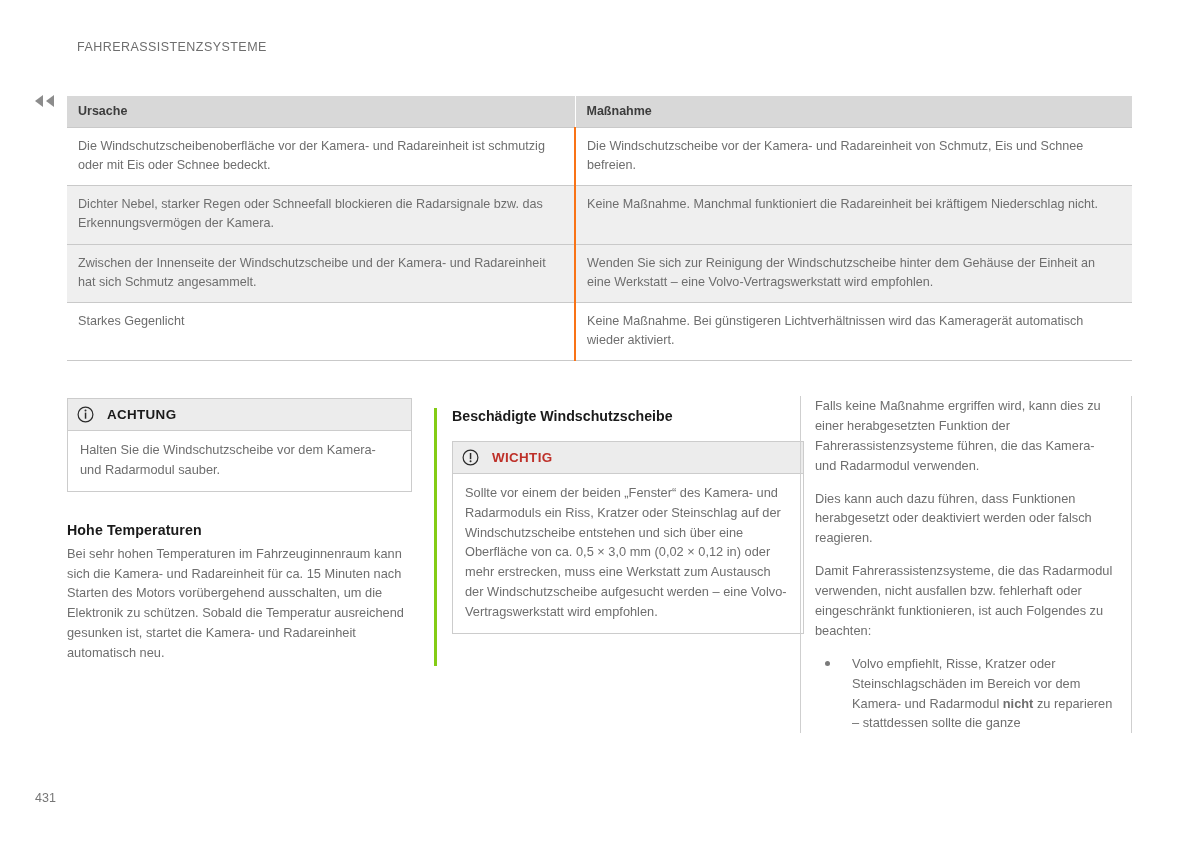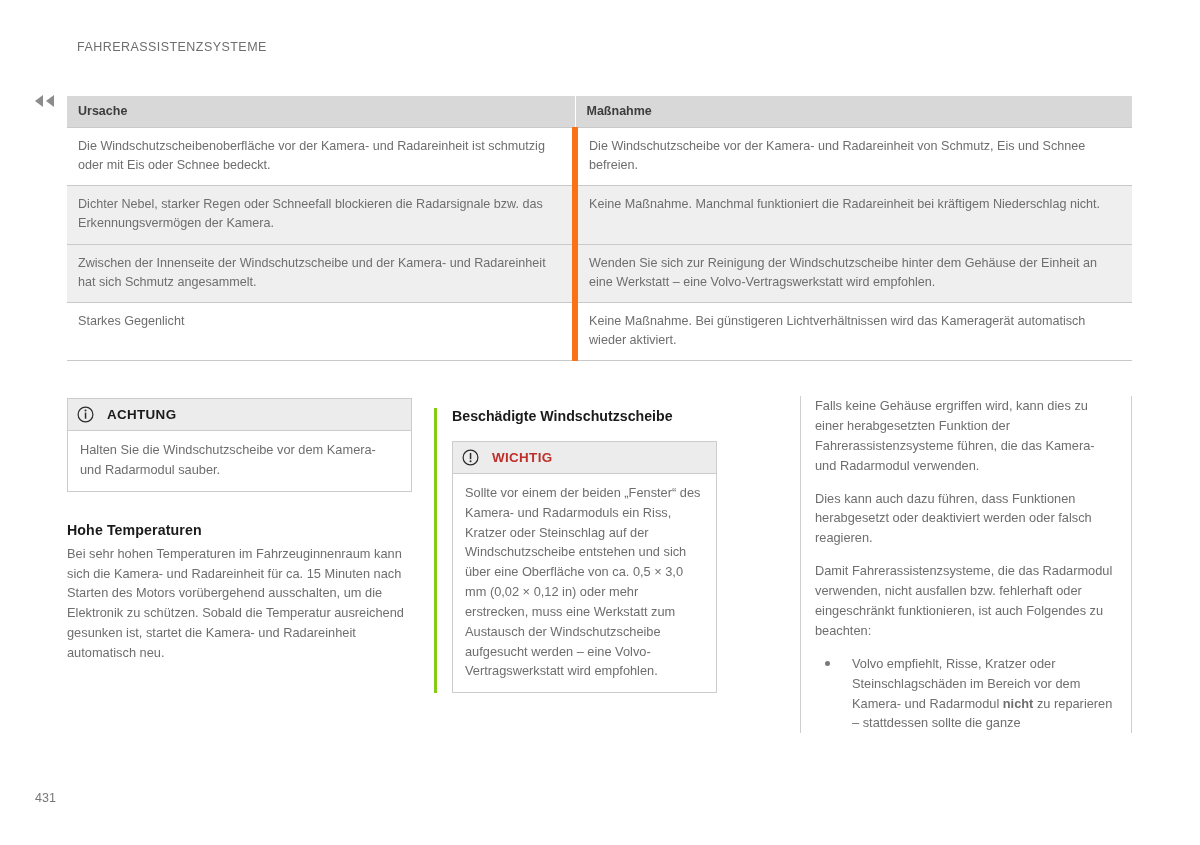--- a/index.html
+++ b/index.html
@@ -65,21 +65,21 @@
   }
   .cause-table th:last-child { border-right: none; }
 
   .cause-table td {
     font-size: 12.6px;
     line-height: 1.52;
     color: #6e6e6e;
     padding: 9px 12px 10px 11px;
     vertical-align: top;
     border-top: 1px solid #c9c9c9;
-    border-right: 6px solid #f97316;
+    border-right: 2px solid #f97316;
   }
   .cause-table td:last-child { border-right: none; }
   .cause-table tbody tr.alt td { background: #efefef; }
   .cause-table tbody tr:last-child td { border-bottom: 1px solid #c9c9c9; }
 
   
   .col-left {
     position: absolute;
     left: 67px;
     top: 396px;
@@ -155,21 +155,21 @@
     margin: 0 0 13px 0;
   }
   .body-text:last-child { margin-bottom: 0; }
 
   .mid-heading {
     font-size: 14.2px;
     font-weight: bold;
     color: #1a1a1a;
     margin: 0 0 17px 14px;
   }
-  .mid-callout-wrap { margin-left: 14px; width: 265px; }
+  .mid-callout-wrap { margin-left: 14px; width: 352px; }
 
   
   .bullet-list { margin: 0; padding: 0; list-style: none; }
   .bullet-list li {
     display: flex;
     gap: 22px;
     font-size: 12.8px;
     line-height: 1.555;
     color: #6e6e6e;
     padding-left: 10px;
@@ -273,21 +273,21 @@
           <span class="callout-title important">WICHTIG</span>
         </div>
         <div class="callout-body">Sollte vor einem der beiden „Fenster“ des Kamera- und Radarmoduls ein Riss, Kratzer oder Steinschlag auf der Windschutzscheibe entstehen und sich über eine Oberfläche von ca. 0,5 × 3,0 mm (0,02 × 0,12 in) oder mehr erstrecken, muss eine Werkstatt zum Austausch der Windschutzscheibe aufgesucht werden – eine Volvo-Vertragswerkstatt wird empfohlen.</div>
       </div>
     </div>
   </div>
 </div>
 
 <div class="col-right">
   <div class="col-right-inner">
-    <p class="body-text">Falls keine Gehäuse ergriffen wird, kann dies zu einer herabgesetzten Funktion der Fahrerassistenzsysteme führen, die das Kamera- und Radarmodul verwenden.</p>
+    <p class="body-text">Falls keine Maßnahme ergriffen wird, kann dies zu einer herabgesetzten Funktion der Fahrerassistenzsysteme führen, die das Kamera- und Radarmodul verwenden.</p>
     <p class="body-text">Dies kann auch dazu führen, dass Funktionen herabgesetzt oder deaktiviert werden oder falsch reagieren.</p>
     <p class="body-text">Damit Fahrerassistenzsysteme, die das Radarmodul verwenden, nicht ausfallen bzw. fehlerhaft oder eingeschränkt funktionieren, ist auch Folgendes zu beachten:</p>
 
     <ul class="bullet-list">
       <li>
         <span class="bullet-dot"></span>
         <span><span>Volvo empfiehlt, Risse, Kratzer oder Steinschlagschäden im Bereich vor dem Kamera- und Radarmodul </span><b>nicht</b><span> zu reparieren – stattdessen sollte die ganze</span></span>
       </li>
     </ul>
   </div>

